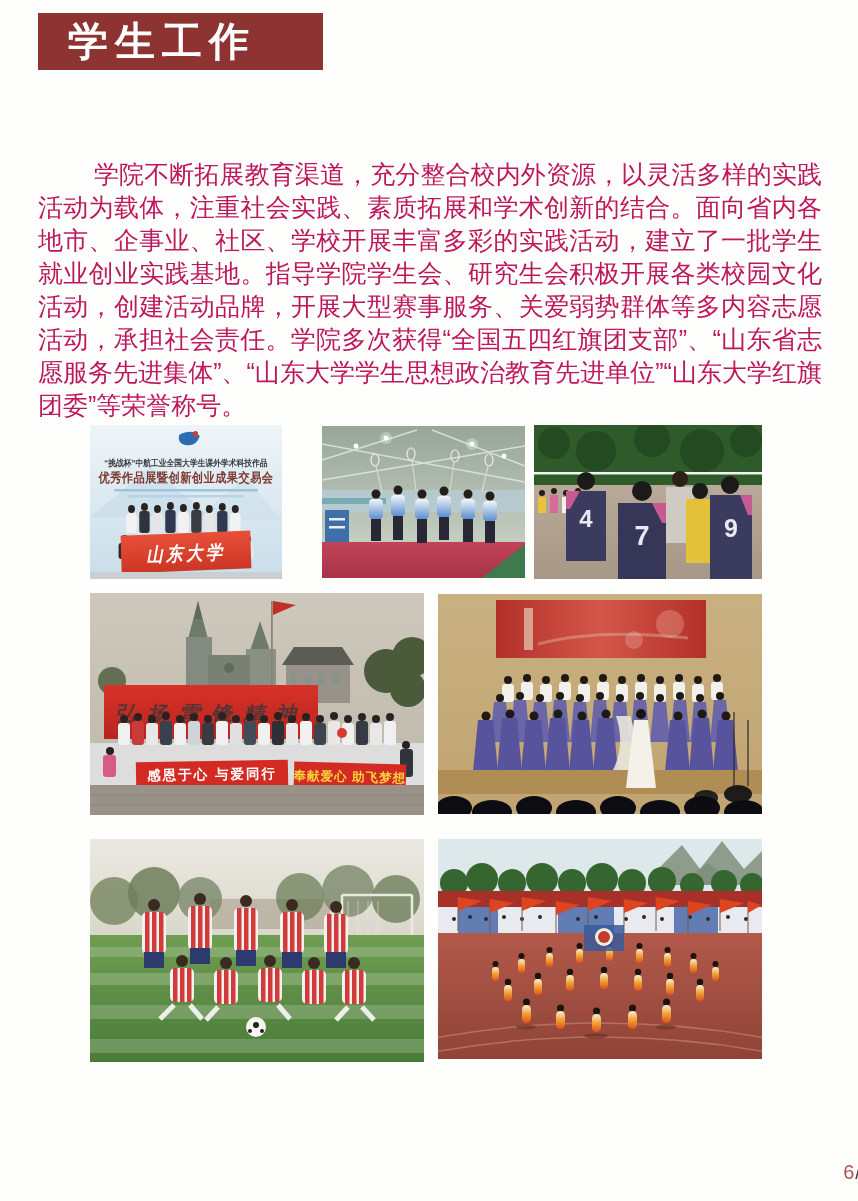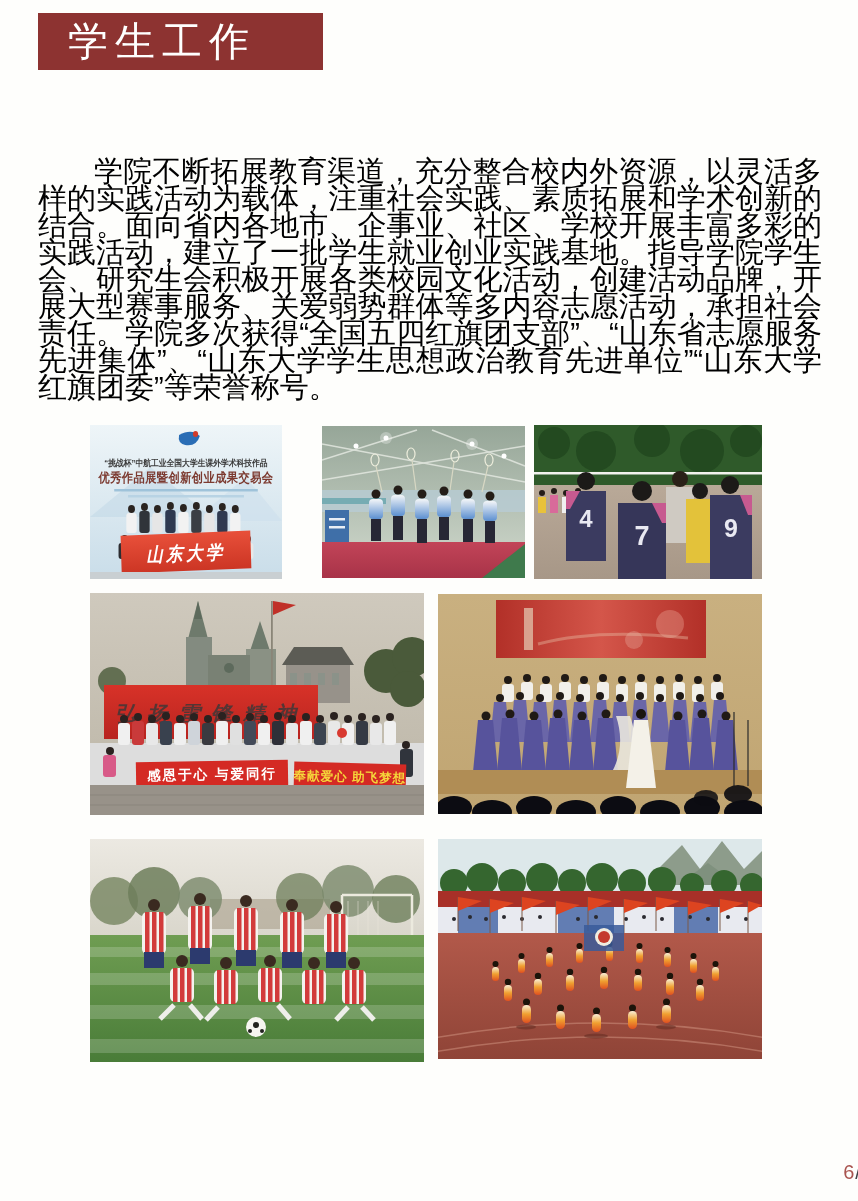--- a/index.html
+++ b/index.html
@@ -2,23 +2,23 @@
 <html><head>
 <meta charset="utf-8">
 <style>
   *{margin:0;padding:0;box-sizing:border-box}
   html,body{background:#ffffff}
   body{width:858px;height:1201px;position:relative;overflow:hidden;
        font-family:"Liberation Sans","DejaVu Sans",sans-serif}
   .page{position:absolute;left:0;top:0;width:858px;height:1201px;background:#fefefc}
   .banner{position:absolute;left:38px;top:13px;width:285px;height:57px;
           background:#8d3331;color:#ffffff;display:flex;align-items:center;
-          padding-left:30px;font-size:40px;font-weight:normal;letter-spacing:7px}
-  .para{position:absolute;left:38px;top:158px;width:784px;font-size:29px;
-        line-height:27px;color:#000000;text-align:justify;text-indent:56px}
+          padding-left:30px;font-size:40px;font-weight:bold;letter-spacing:7px}
+  .para{position:absolute;left:38px;top:158px;width:784px;font-size:25px;
+        line-height:33px;color:#be185d;text-align:justify;text-indent:56px}
   figure{position:absolute;overflow:hidden;background:#dddddd}
   figure svg{display:block;width:100%;height:100%}
   svg text{font-family:"Liberation Sans","DejaVu Sans",sans-serif}
   #ph1{left:90px;top:425px;width:192px;height:154px}
   #ph2{left:322px;top:426px;width:203px;height:152px}
   #ph3{left:534px;top:425px;width:228px;height:154px}
   #ph4{left:90px;top:593px;width:334px;height:222px}
   #ph5{left:438px;top:594px;width:324px;height:220px}
   #ph6{left:90px;top:839px;width:334px;height:223px}
   #ph7{left:438px;top:839px;width:324px;height:220px}

